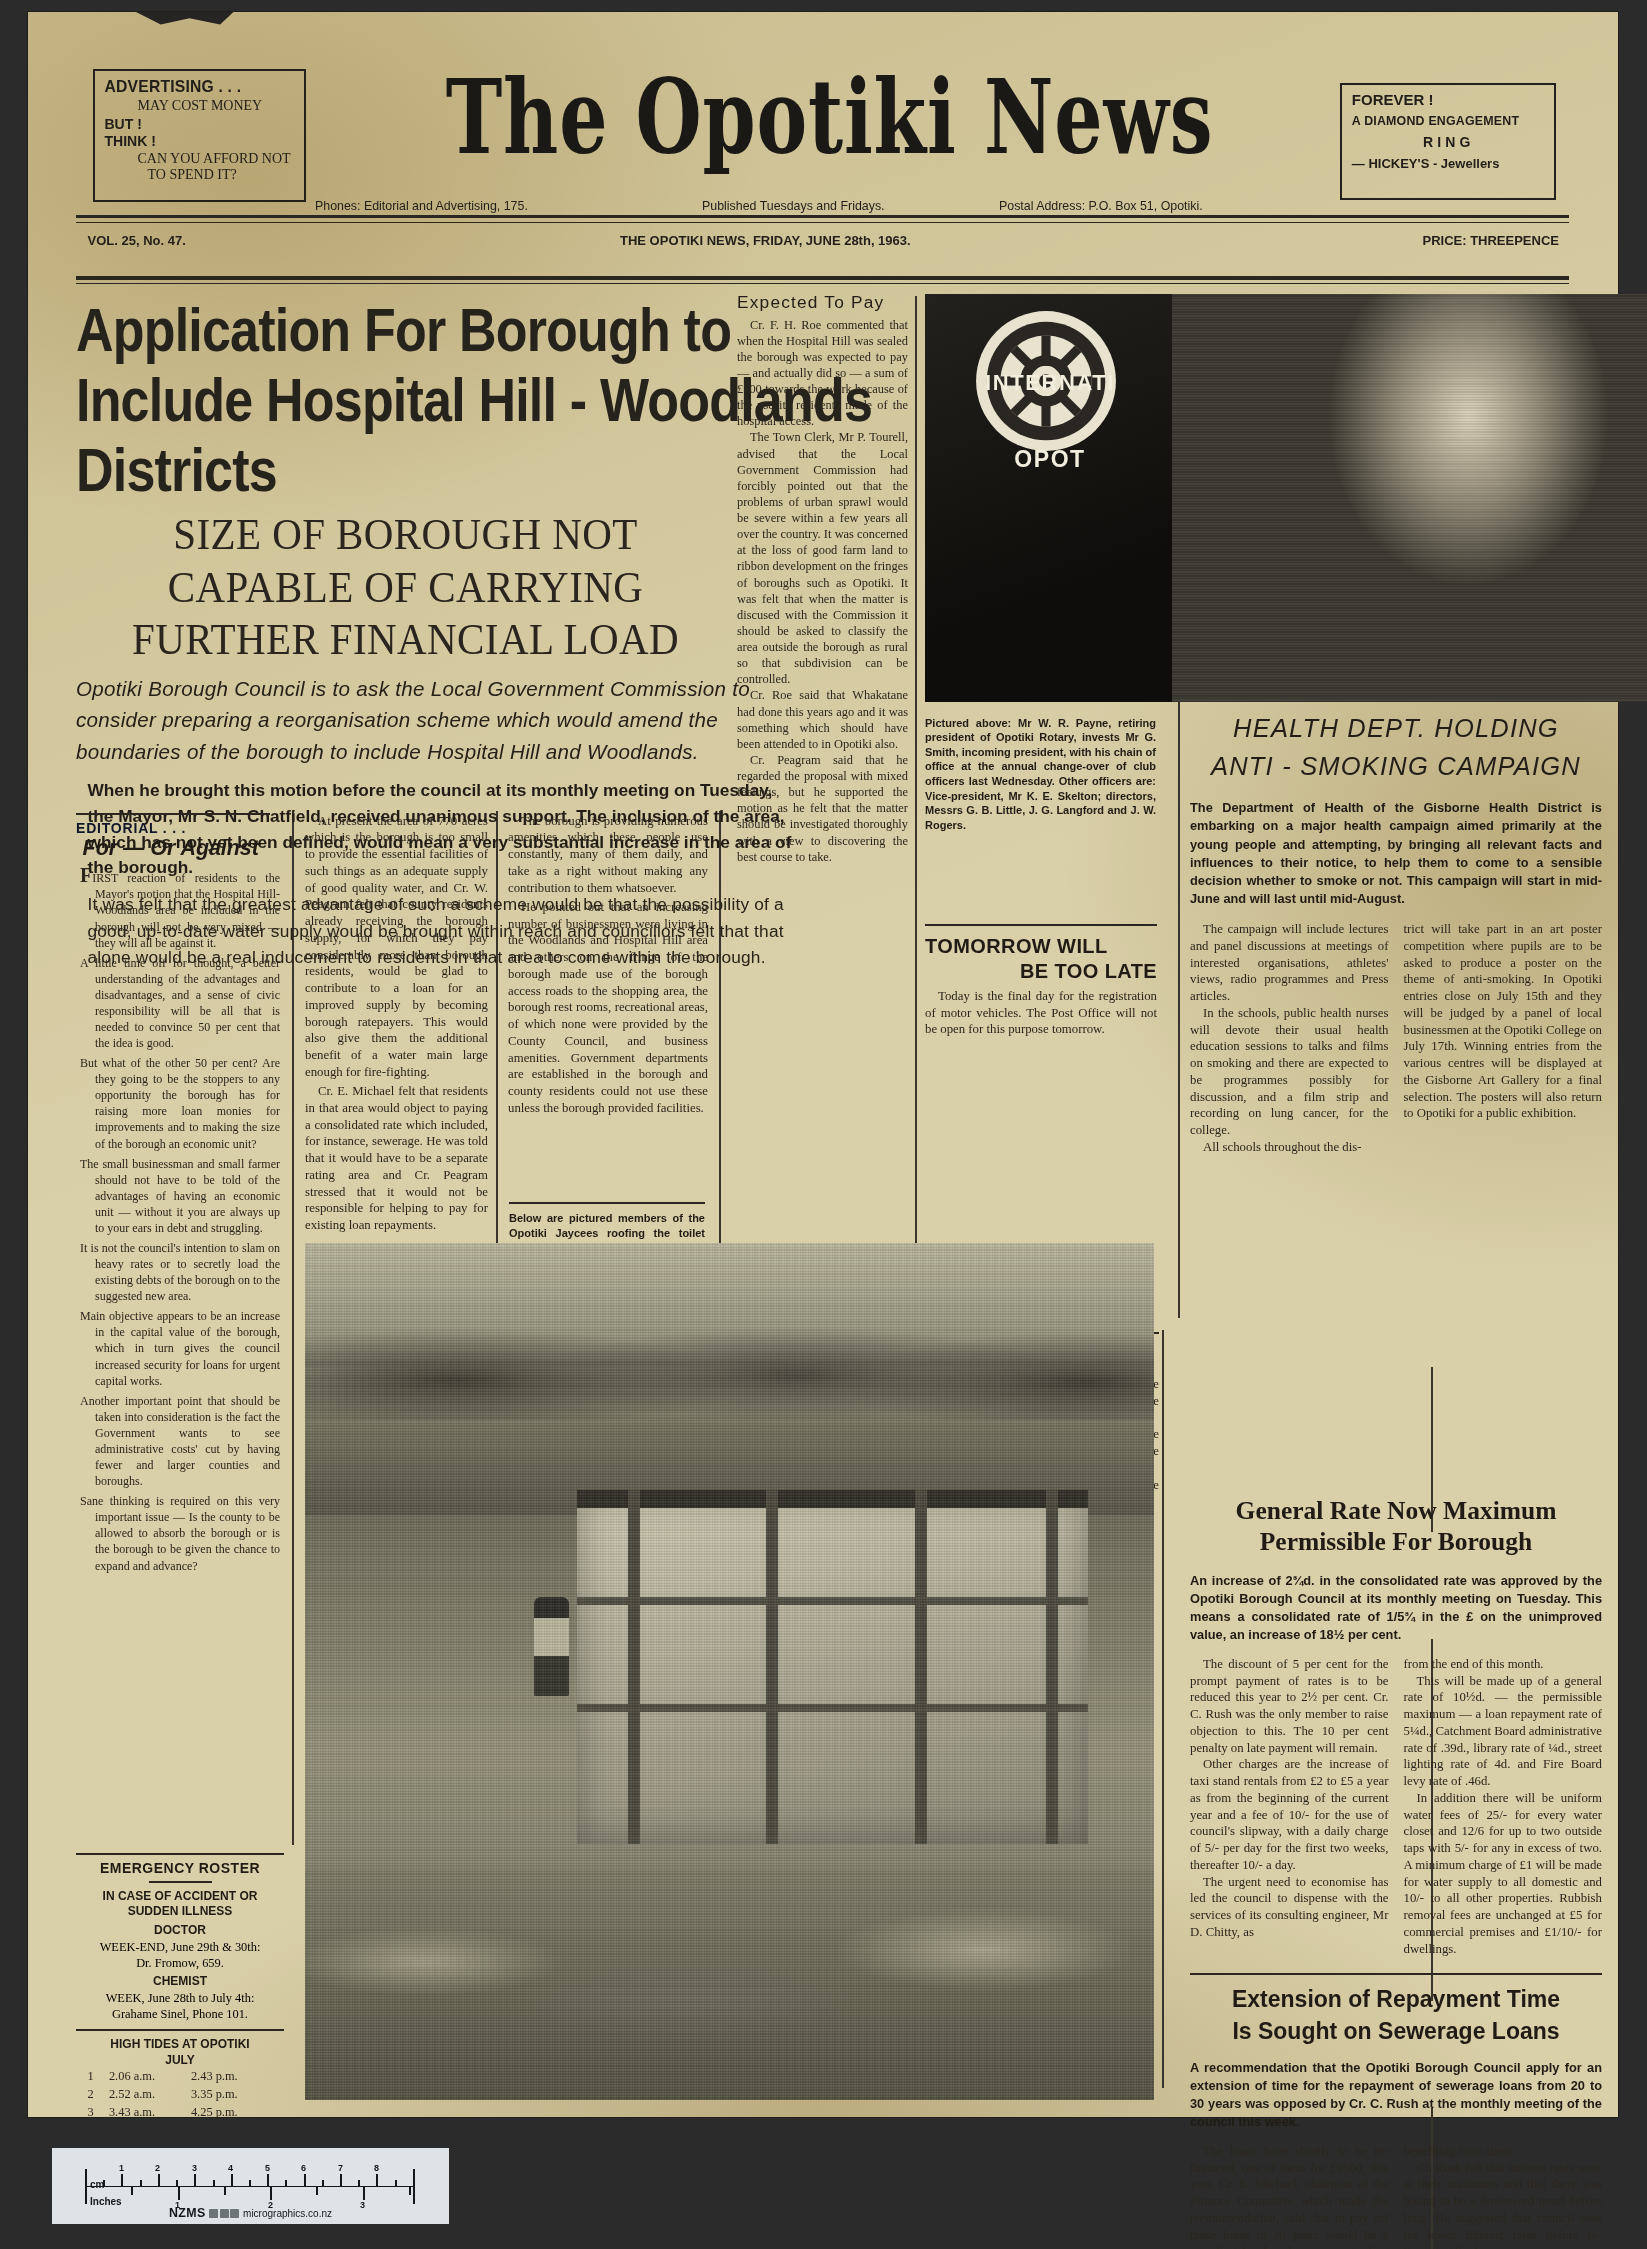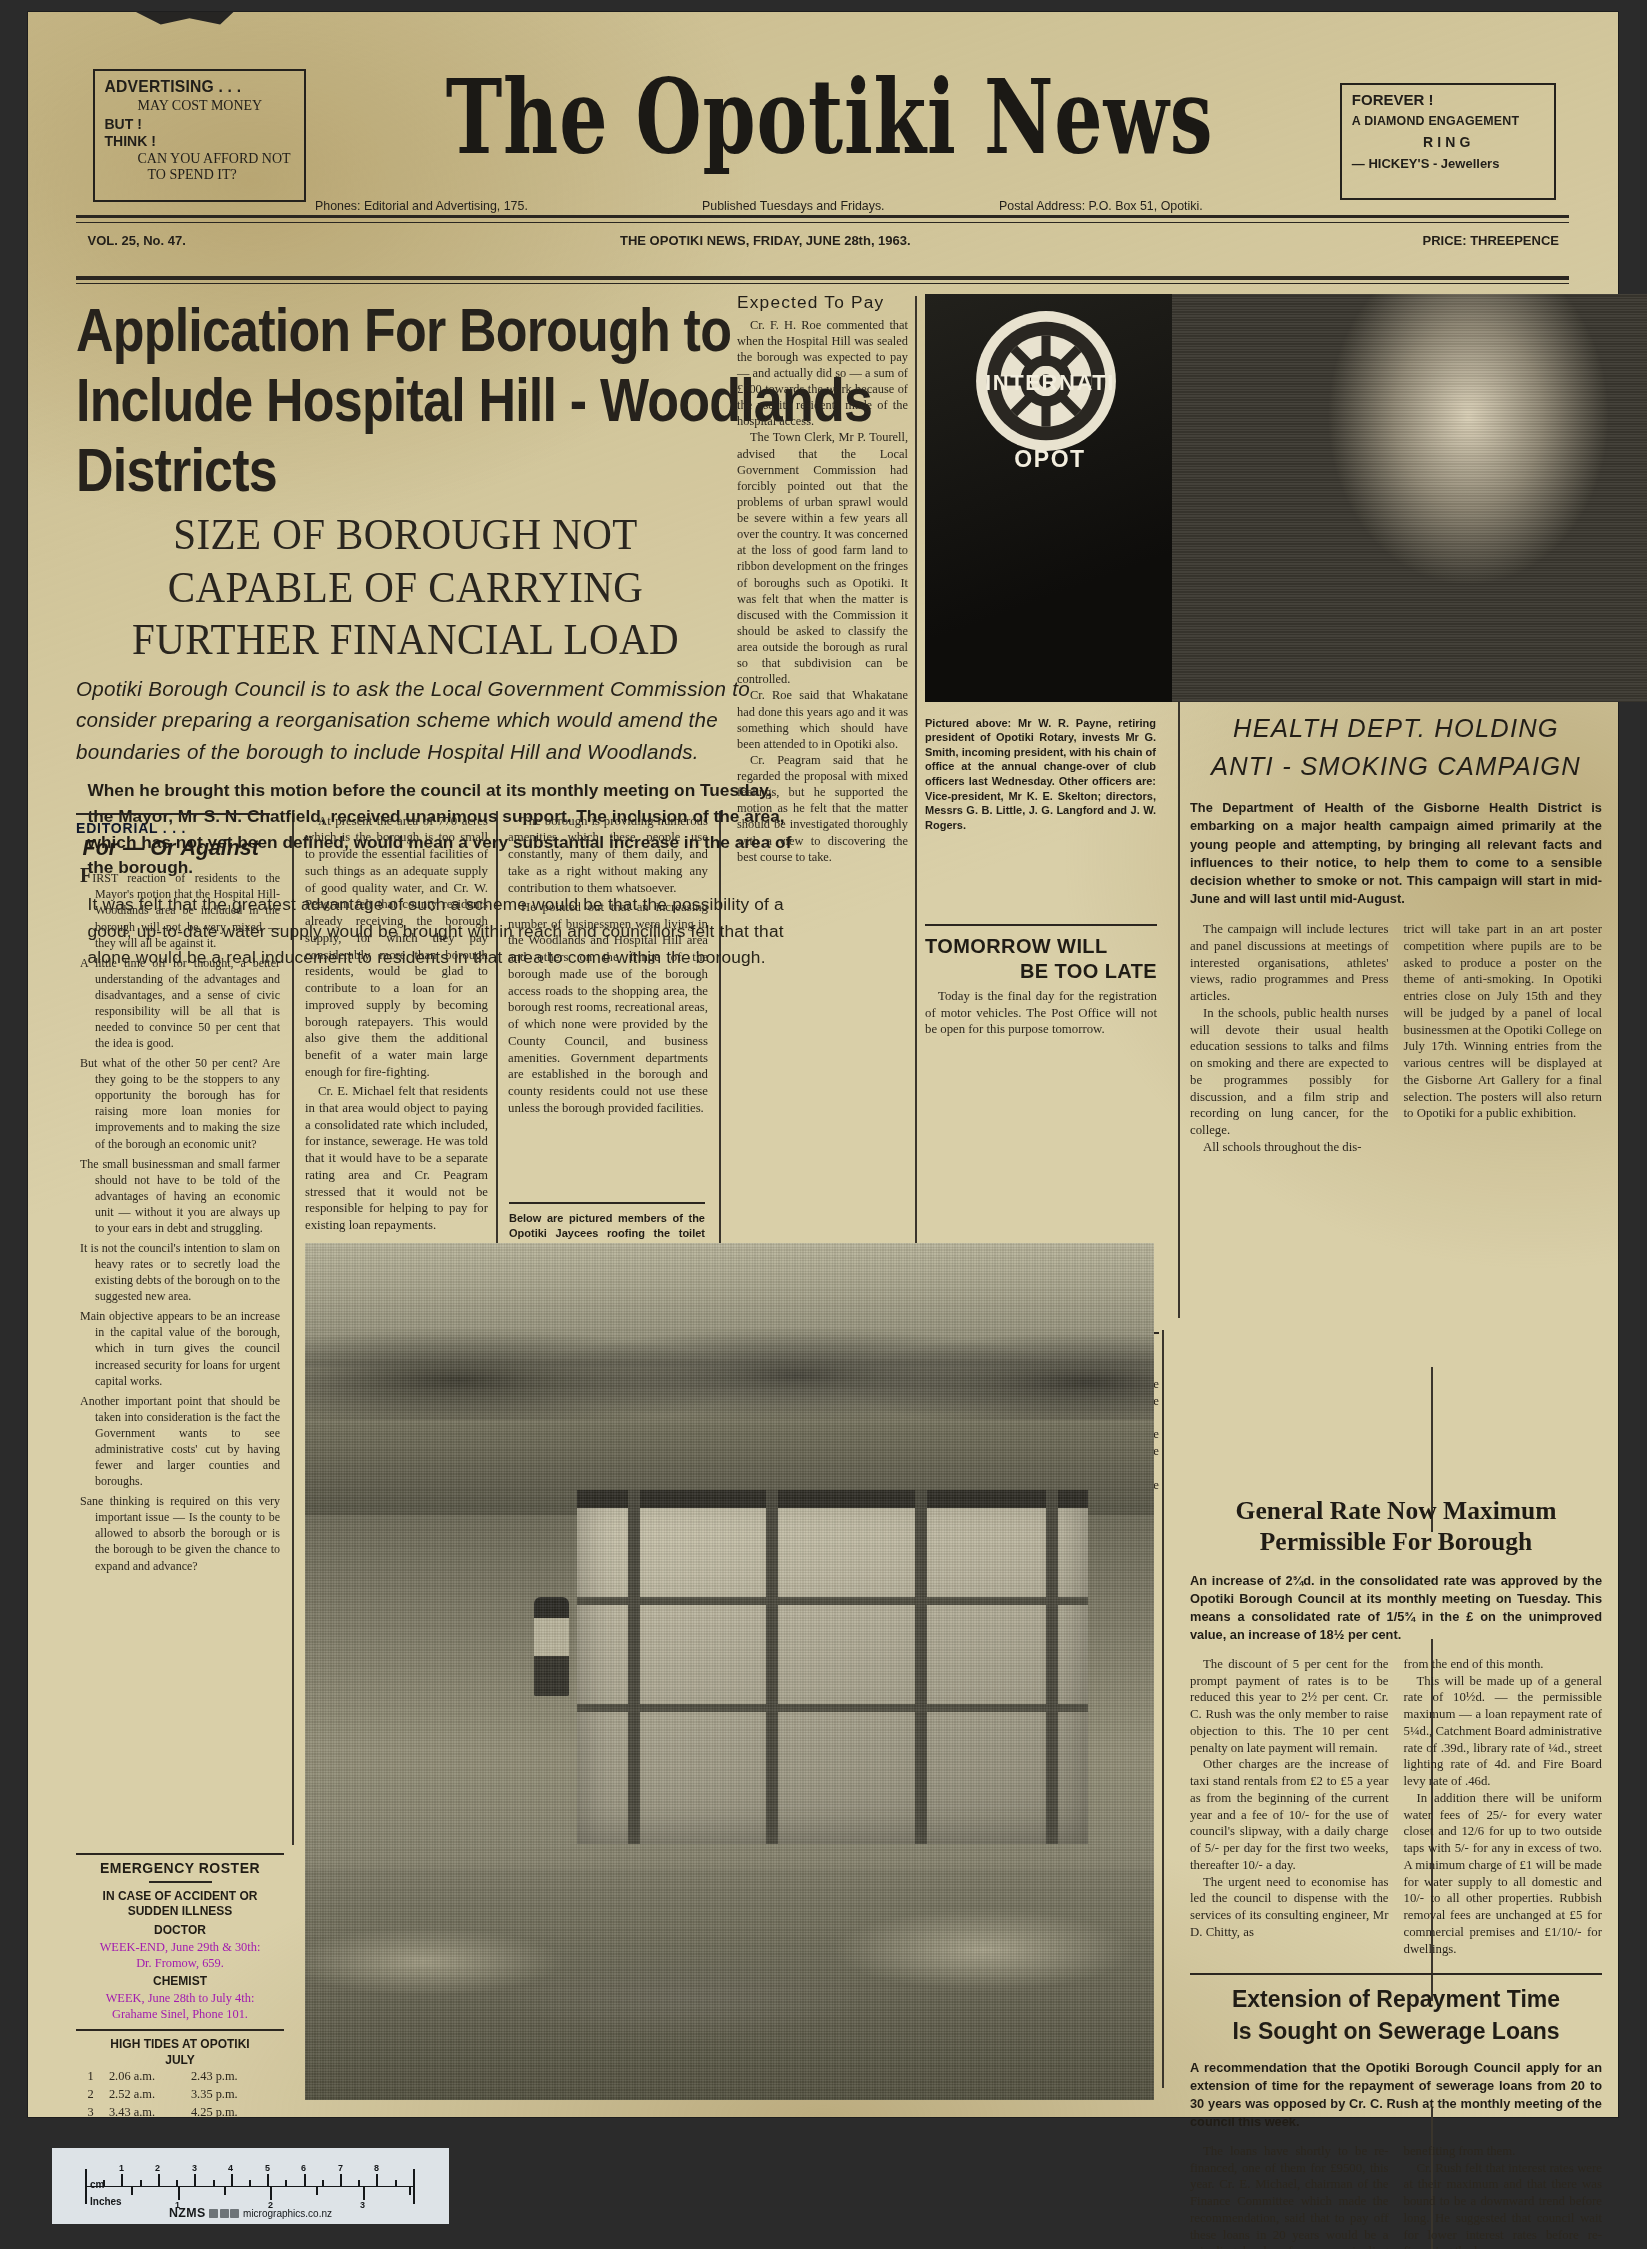--- a/index.html
+++ b/index.html
@@ -135,21 +135,21 @@
   .ed-body p{margin:4px;padding-left:15px;text-indent:-15px;}
   .drop{font-size:20px;font-weight:bold;line-height:.9;}
 
   
   #roster{position:absolute;left:0;top:1557px;width:208px;border-top:2.5px solid #2b2620;padding-top:5px;}
   .rtitle{font-family:"Liberation Sans",sans-serif;font-weight:bold;font-size:14px;
      text-align:center;letter-spacing:0.5px;color:#201c15;}
   .rdash{width:63px;height:1.6px;background:#2b2620;margin:5.8px auto 5.8px;}
   .rline-c{font-family:"Liberation Sans",sans-serif;font-weight:bold;font-size:12px;
      text-align:center;color:#201c15;line-height:1.3;}
-  .rline{font-family:"Liberation Serif",serif;font-size:12.4px;text-align:center;color:#a21caf;line-height:1.3;}
+  .rline{font-family:"Liberation Serif",serif;font-size:12.4px;text-align:center;color:#000000;line-height:1.3;}
   .rsep{height:2.5px;background:#2b2620;margin:6.6px 0 5.8px;}
   .tide-row{display:flex;font-family:"Liberation Serif",serif;font-size:12.4px;color:#2b261d;
      line-height:1.45;padding-left:11.5px;}
   .tide-row b{font-weight:normal;width:21.4px;}
   .tide-row span.a{width:82px;}
   .tide-row span.b{width:82px;}
 
   
   .photo{position:absolute;background:#3b3931;overflow:hidden;}
   .photo .grain{position:absolute;inset:0;

